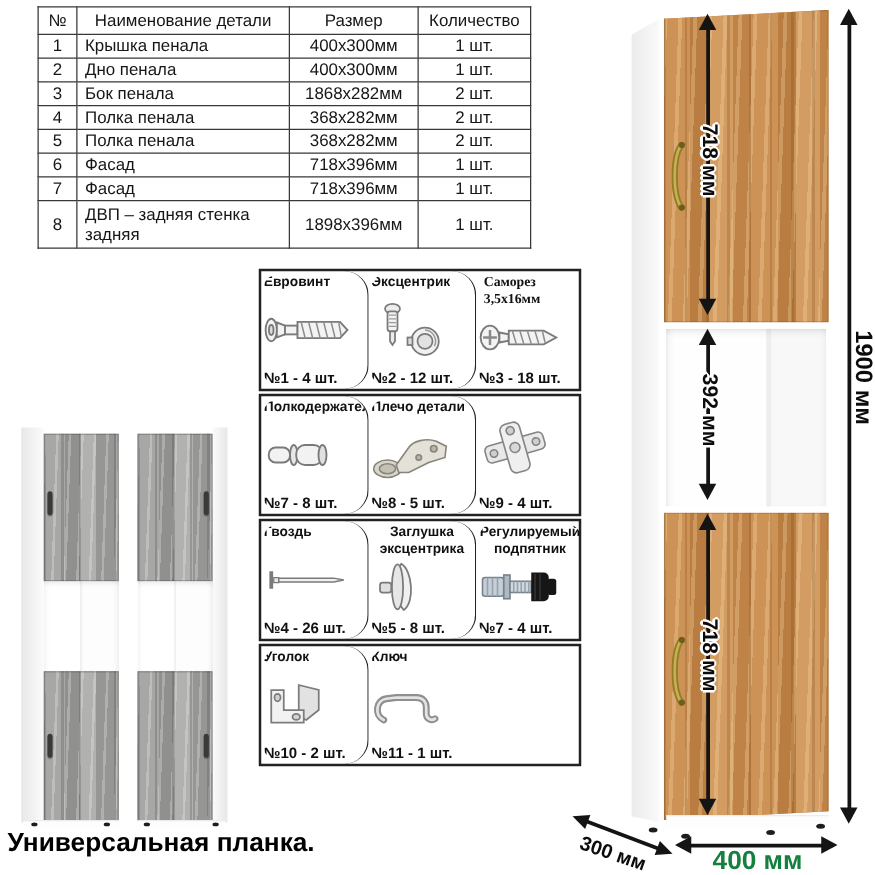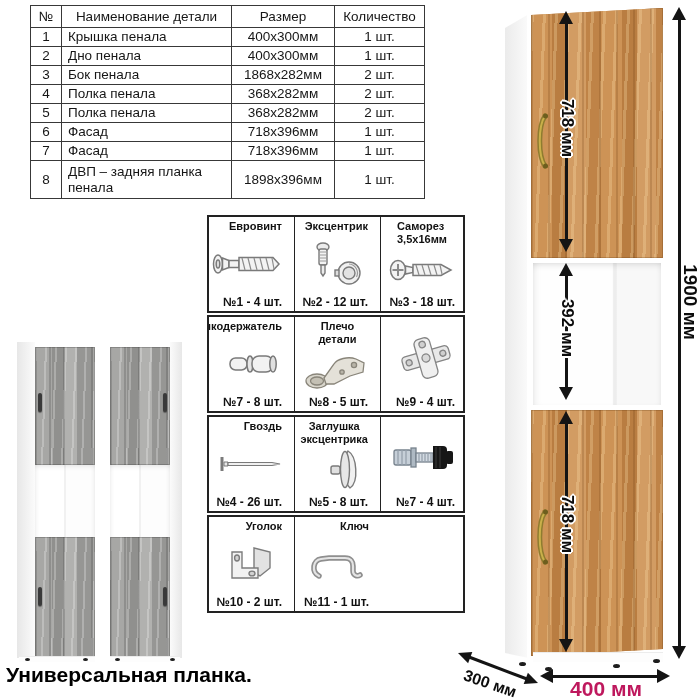--- a/index.html
+++ b/index.html
@@ -15,24 +15,24 @@
   .parts-table tbody tr{height:19px;}
   .parts-table tbody tr.tall{height:38px;}
   .parts-table .c-name{text-align:left;padding-left:6px;}
   .col-num{width:31px;} .col-name{width:170px;} .col-size{width:103px;} .col-qty{width:90px;}
 
   
   .hw{position:absolute;left:207px;top:215px;width:258px;}
   .hw-row{display:grid;grid-template-columns:86px 86px 86px;border:2px solid #222;
           margin-bottom:2px;background:#fff;box-sizing:border-box;}
   .hw-cell{border-right:1.7px solid #222;height:94px;display:flex;flex-direction:column;
-           align-items:flex-end;padding:3px 12px 2px;box-sizing:border-box;overflow:hidden;}
+           align-items:flex-start;padding:3px 2px 2px;box-sizing:border-box;overflow:hidden;border-radius:19px;}
   .hw-cell:last-child{border-right:none;}
   .hw-title{font-weight:700;font-size:11px;line-height:1.15;text-align:center;}
-  .hw-title.ta-left{align-self:flex-start;text-align:left;padding-left:4px;}
+  .hw-title.ta-left{align-self:flex-start;text-align:left;padding-left:4px;font-family:Liberation Serif, serif;}
   .hw-icon{flex:1;display:flex;align-items:center;justify-content:center;min-height:0;}
   .hw-count{font-weight:700;font-size:12px;white-space:nowrap;}
 
   
   .oak{background-color:#c28a4e;background-image:
     repeating-linear-gradient(90deg,rgba(110,62,18,.22) 0 2px,rgba(0,0,0,0) 2px 17px),
     repeating-linear-gradient(92deg,rgba(255,228,176,.28) 0 3px,rgba(0,0,0,0) 3px 12px),
     repeating-linear-gradient(90deg,#cd9356 0 21px,#b97d41 21px 36px,#d29c63 36px 55px,#bf8347 55px 70px);
     box-shadow:inset 0 0 0 1px rgba(90,50,10,.25);}
   .graywood{background-color:#9d9d9b;background-image:
@@ -86,21 +86,21 @@
   .harrow{position:absolute;height:16px;}
   .harrow .ln{position:absolute;top:6.5px;left:4px;right:4px;height:3px;background:#141414;}
   .harrow .hl{position:absolute;top:1px;left:0;width:0;height:0;
       border-top:7px solid transparent;border-bottom:7px solid transparent;border-right:13px solid #141414;}
   .harrow .hr{position:absolute;top:1px;right:0;width:0;height:0;
       border-top:7px solid transparent;border-bottom:7px solid transparent;border-left:13px solid #141414;}
   .dimlabel{position:absolute;font-weight:700;font-size:17px;color:#0c0c0c;white-space:nowrap;
       transform:translate(-50%,-50%) rotate(90deg);
       text-shadow:-2px 0 #fff,2px 0 #fff,0 -2px #fff,0 2px #fff,-1px -1px #fff,1px 1px #fff,-1px 1px #fff,1px -1px #fff;}
   .dimlabel.big{font-size:19px;}
-  .dimlabel-h{position:absolute;font-weight:700;font-size:21px;color:#be185d;white-space:nowrap;
+  .dimlabel-h{position:absolute;font-weight:700;font-size:21px;color:#15803d;white-space:nowrap;
       transform:translate(-50%,-50%);}
   .dimlabel-diag{position:absolute;font-weight:700;font-size:16px;color:#0c0c0c;white-space:nowrap;
       transform:translate(-50%,-50%) rotate(19deg);}
 
   .caption{position:absolute;left:6px;top:663px;font-weight:700;font-size:21px;color:#000;}
 
   svg{display:block;}
 </style>
 </head>
 <body>
@@ -160,21 +160,21 @@
         <td>1 шт.</td>
       </tr>
       <tr>
         <td>7</td>
         <td class="c-name">Фасад</td>
         <td>718х396мм</td>
         <td>1 шт.</td>
       </tr>
       <tr class="tall">
         <td>8</td>
-        <td class="c-name">ДВП – задняя планка пенала</td>
+        <td class="c-name">ДВП – задняя стенка задняя</td>
         <td>1898х396мм</td>
         <td>1 шт.</td>
       </tr>
     </tbody>
   </table>
 
   <div class="hw">
 
     <div class="hw-row">
       <div class="hw-cell">
@@ -294,20 +294,21 @@
               <g stroke="#7a7a7a" stroke-width="1.4" fill="#f0f0f0">
                 <path d="M24,2 C33,7 35,33 26,39 C20,34 18,9 24,2 Z"></path>
                 <ellipse cx="21" cy="20.5" rx="4.5" ry="18" fill="#e6e6e6"></ellipse>
                 <rect x="7" y="17" width="9" height="8" rx="2" fill="#e0e0e0"></rect>
               </g>
             </svg>
         </div>
         <div class="hw-count">№5 - 8 шт.</div>
       </div>
       <div class="hw-cell">
+        <div class="hw-title">Регулируемый подпятник</div>
         <div class="hw-icon">
           <svg width="64" height="40" viewBox="0 0 64 40">
               <g stroke="#77828d" stroke-width="1.3">
                 <rect x="3" y="12" width="17" height="15" rx="2" fill="#c6cfd8"></rect>
                 <path d="M7,12 v15 M11,12 v15 M15,12 v15" stroke="#97a2ad"></path>
                 <rect x="20" y="10" width="5" height="19" fill="#aeb9c3"></rect>
                 <rect x="25" y="15" width="17" height="9" fill="#d2dae2"></rect>
                 <path d="M28,15 v9 M31,15 v9 M34,15 v9 M37,15 v9 M40,15 v9" stroke="#97a2ad"></path>
               </g>
               <g fill="#161616">

